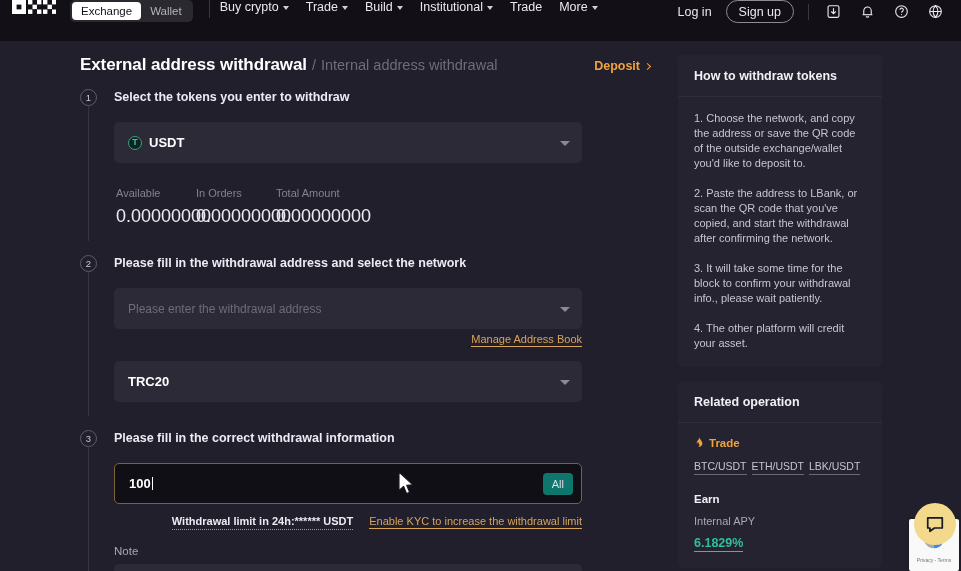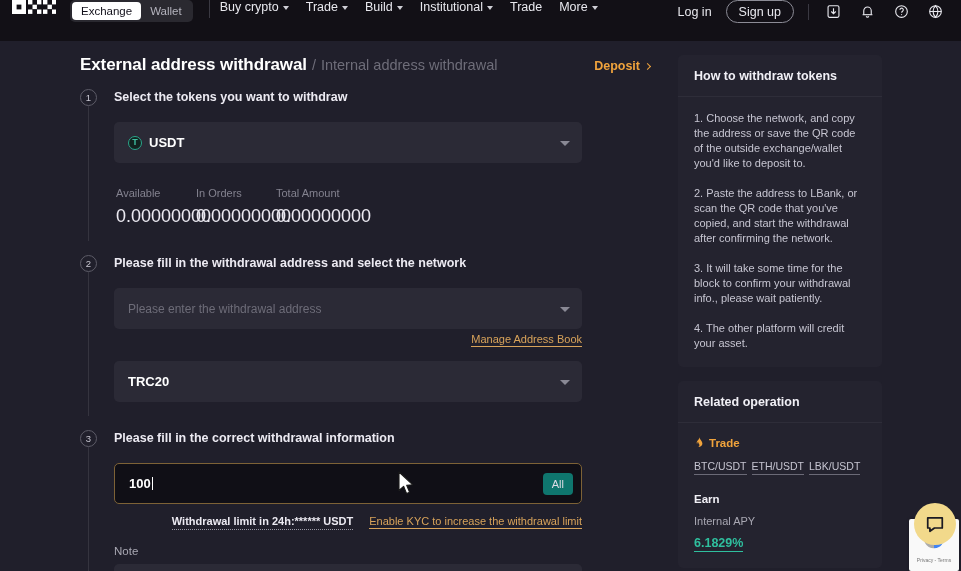--- a/index.html
+++ b/index.html
@@ -369,21 +369,21 @@
       <span class="title-alt">Internal address withdrawal</span>
       <span class="deposit-link">
         <span>Deposit</span>
         <i class="deposit-chev"></i>
       </span>
     </div>
 
     <div class="step" style="margin-top:8px;">
       <div class="step-bullet">1</div>
       <div class="step-line"></div>
-      <div class="step-title">Select the tokens you want to withdraw</div>
+      <div class="step-title">Select the tokens you enter to withdraw</div>
 
       <div class="field">
         <span class="usdt-icon">T</span>
         <span class="field-val">USDT</span>
         <i class="field-caret"></i>
       </div>
 
       <div class="balance">
         <div class="bal-col">
           <div class="bal-label">Available</div>

